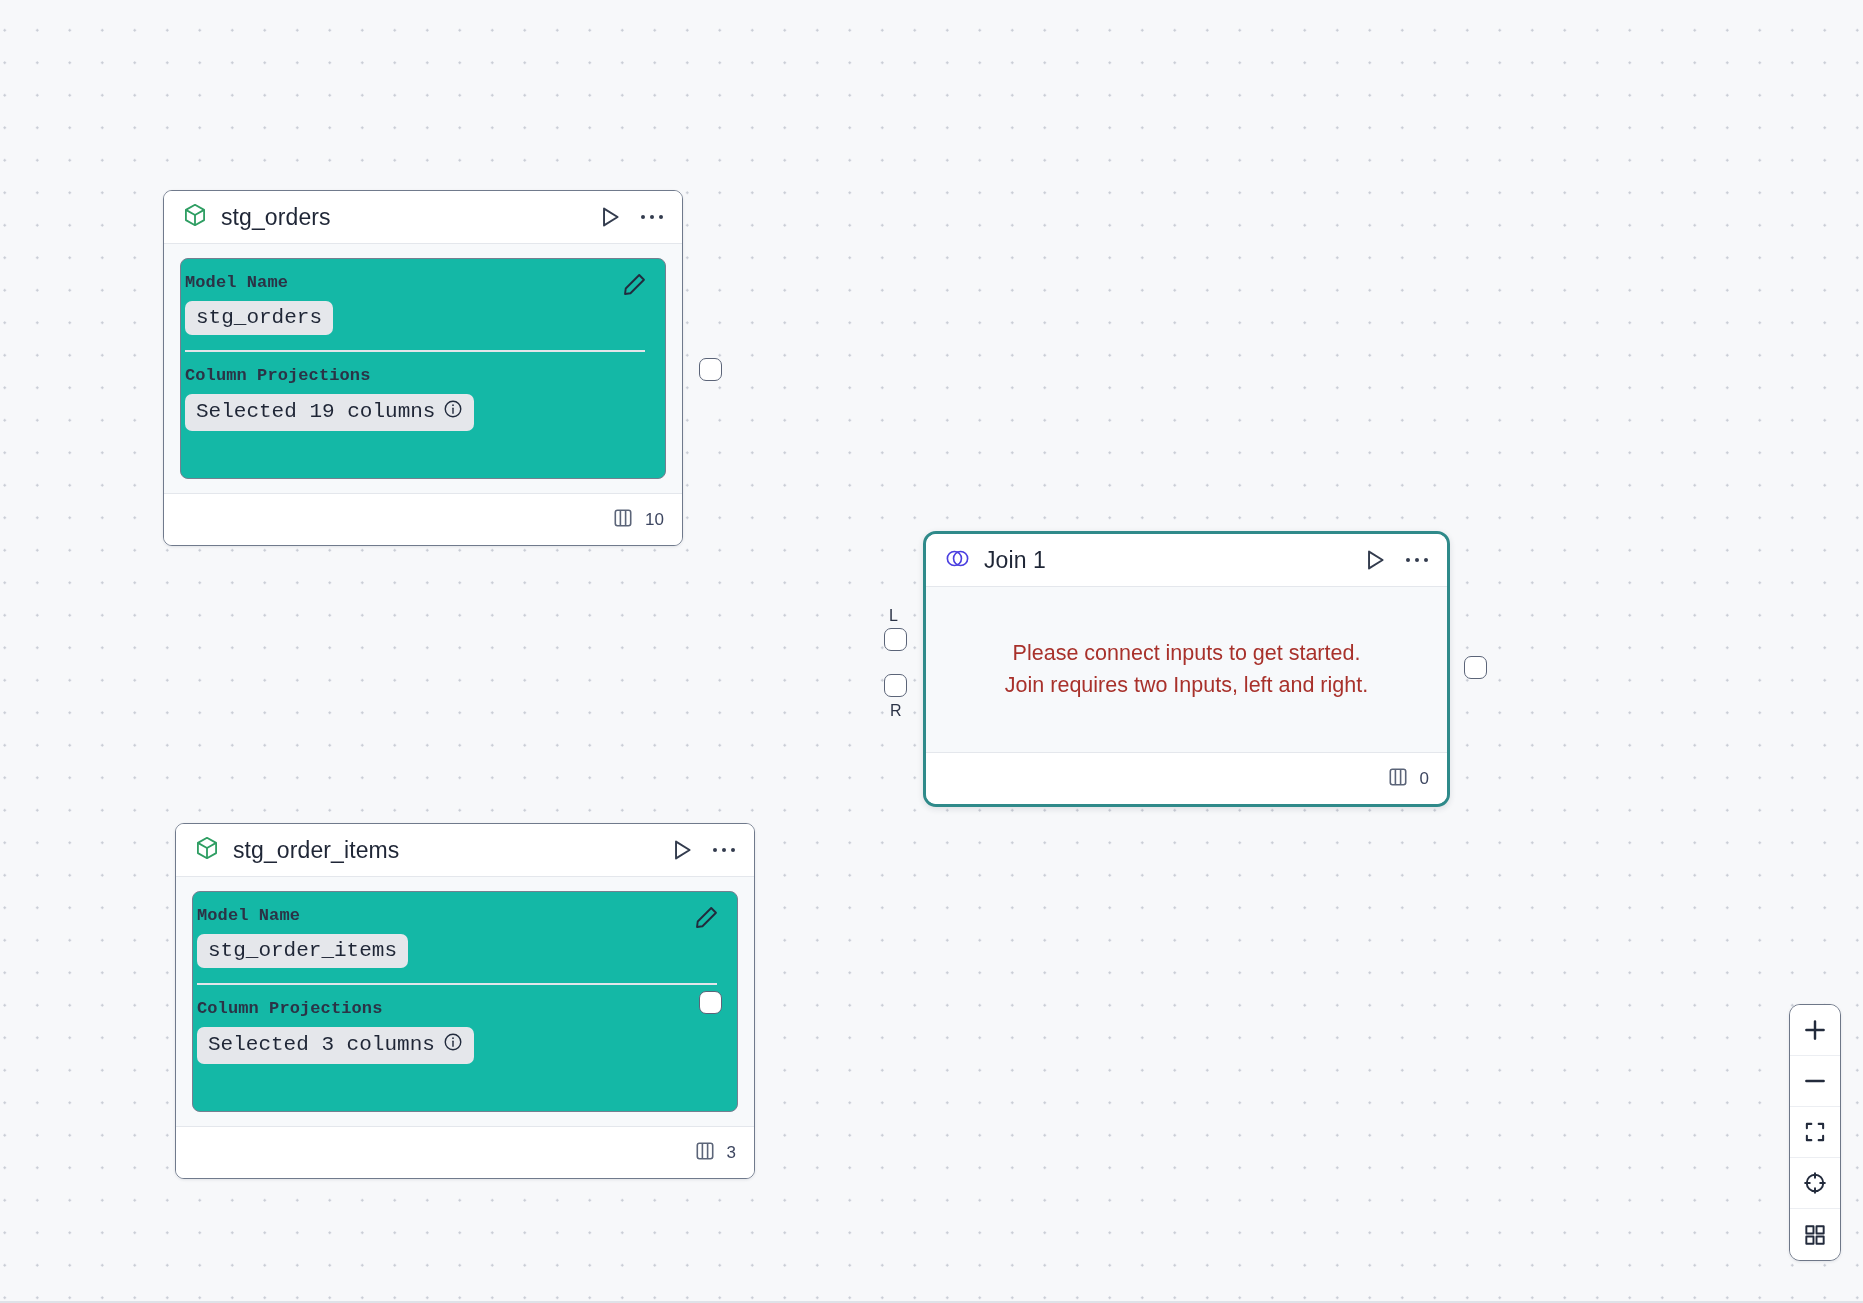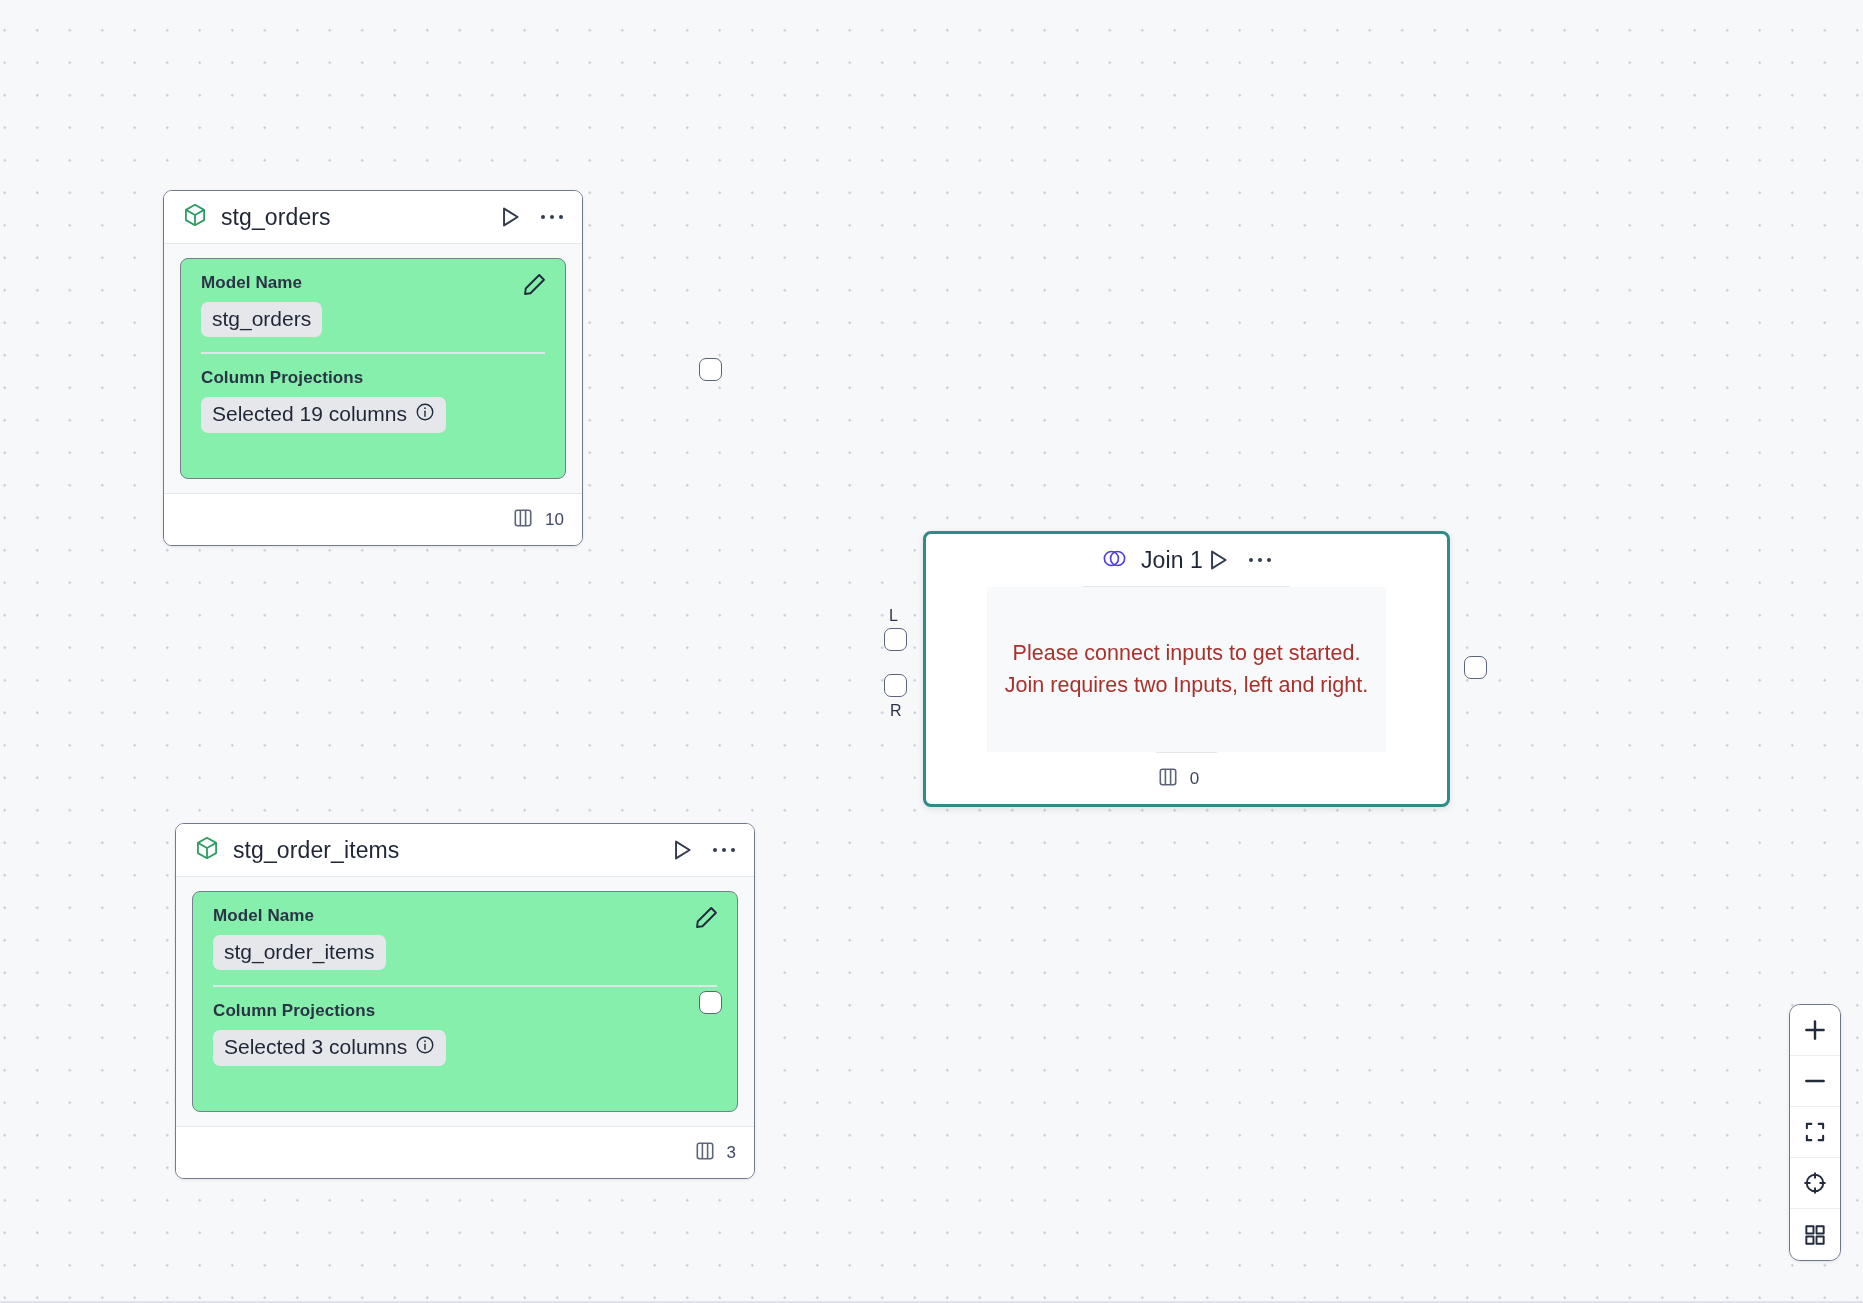--- a/index.html
+++ b/index.html
@@ -28,23 +28,22 @@
     background: #ffffff;
     border: 1.5px solid #707a8c;
     border-radius: 9px;
     box-shadow: 0 1px 3px rgba(30,38,55,0.10);
     display: flex;
     flex-direction: column;
     overflow: hidden;
   }
   .node.selected {
     border: 3.5px solid #2f8a8a;
-    border-radius: 8px;
+    border-radius: 13px;
     box-shadow: 0 2px 6px rgba(30,38,55,0.12);
-    align-items: center;
   }
 
   .node-header {
     height: 53px;
     flex: none;
     display: flex;
     align-items: center;
     padding: 0 17px 0 18px;
     background: #ffffff;
     border-bottom: 1.5px solid #e4e7ec;
@@ -74,25 +73,26 @@
   .node-body {
     flex: 1 1 auto;
     background: #f7f9fb;
     padding: 14px 16px;
     display: flex;
     flex-direction: column;
   }
 
   .inner-card {
     flex: 1 1 auto;
-    background: #86efac;
+    background: #14b8a6;
     border: 1.5px solid #757f90;
     border-radius: 8px;
-    padding: 14px 20px 16px 20px;
+    padding: 14px 20px 16px 4px;
     position: relative;
+    font-family: Liberation Mono, monospace;
   }
 
   .field-label {
     font-size: 17px;
     font-weight: bold;
     color: #2b3346;
     letter-spacing: .1px;
   }
 
   .chip {
@@ -195,21 +195,21 @@
     cursor: pointer;
     background: #ffffff;
   }
   .ctrl:last-child { border-bottom: none; }
 </style>
 </head>
 <body>
 
 <div id="canvas">
 
-  <div class="node" style="left:163px; top:190px; width:420px; height:356px;">
+  <div class="node" style="left:163px; top:190px; width:520px; height:356px;">
     <div class="node-header">
       <span>
         <svg width="26" height="26" viewBox="0 0 24 24" fill="none" stroke="#2f9e63" stroke-width="1.7" stroke-linejoin="round">
           <path d="M12 2.6 20.4 7.3v9.4L12 21.4 3.6 16.7V7.3z"></path>
           <path d="M3.6 7.3 12 12l8.4-4.7"></path>
             <path d="M12 12v9.4"></path>
         </svg>
       </span>
       <span class="node-title">stg_orders</span>
       <span class="hdr-spacer"></span>

